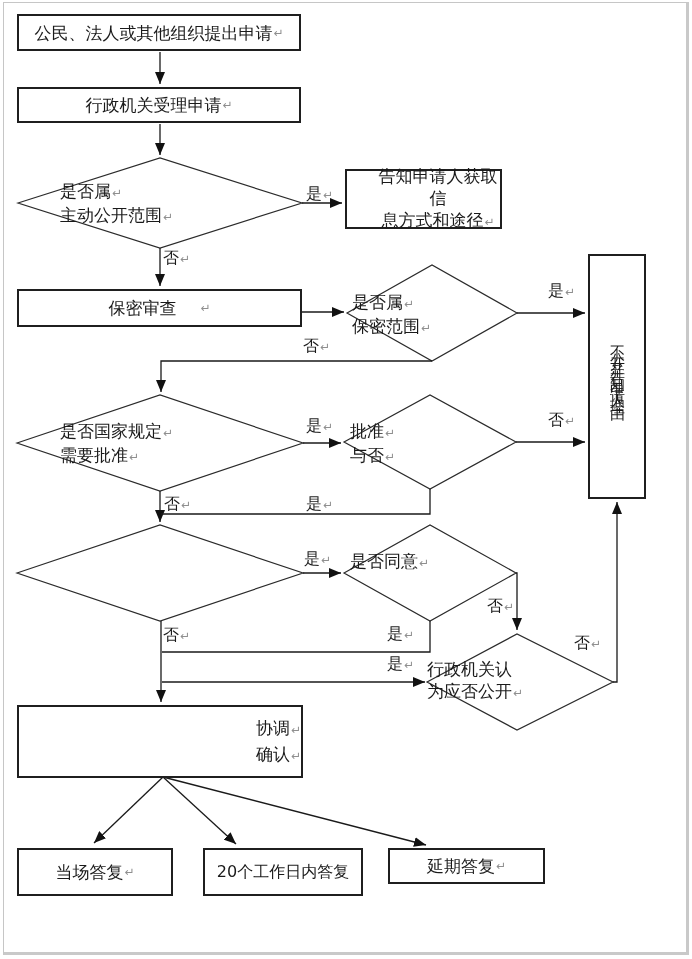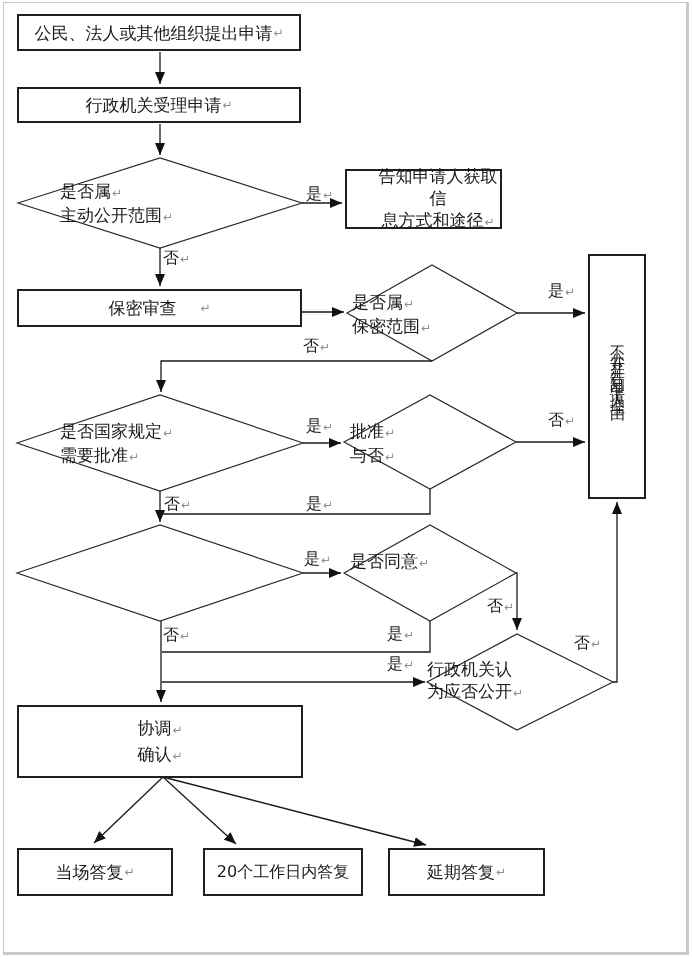--- a/index.html
+++ b/index.html
@@ -10,21 +10,21 @@
          pointer-events:none;z-index:0;}
   svg.wires{position:absolute;left:0;top:0;z-index:1;}
   .box{position:absolute;box-sizing:border-box;background:#fff;border:2px solid #1f1f1f;
        display:flex;align-items:center;justify-content:center;text-align:center;
        font-size:17px;line-height:22px;z-index:2;}
   .dtext{position:absolute;text-align:left;font-size:17px;line-height:22px;z-index:3;}
   .lbl{position:absolute;font-size:16px;line-height:18px;z-index:3;white-space:nowrap;}
   .pm{color:#8f8f8f;font-size:12px;margin-left:1px;}
   .vbox{flex-direction:column;}
   .vtext{writing-mode:vertical-rl;text-orientation:upright;letter-spacing:6px;font-size:15px;line-height:1;}
-  .topalign{align-items:center;line-height:24px;}
+  .topalign{align-items:flex-end;line-height:24px;}
 </style>
 </head>
 <body>
 
 <div class="stage">
   <div class="frame"></div>
 
   <svg class="wires" width="692" height="959" viewBox="0 0 692 959">
     <defs>
       <marker id="ah" markerUnits="userSpaceOnUse" markerWidth="14" markerHeight="10" refX="12" refY="5" orient="auto">
@@ -97,21 +97,21 @@
 
   <div class="box" style="left:17px;top:848px;width:156px;height:48px;">
     <span>当场答复</span>
       <span class="pm">↵</span>
   </div>
 
   <div class="box" style="left:203px;top:848px;width:160px;height:48px;font-size:16px;">
     <span>20个工作日内答复</span>
   </div>
 
-  <div class="box" style="left:388px;top:848px;width:157px;height:48px;text-align:center;">
+  <div class="box" style="left:388px;top:848px;width:157px;height:36px;text-align:center;">
     <span>延期答复</span>
       <span class="pm">↵</span>
   </div>
 
   <div class="dtext" style="left:60px;top:180px;width:200px;">
     <div><span>是否属</span><span class="pm">↵</span></div>
     <div><span>主动公开范围</span><span class="pm">↵</span></div>
   </div>
 
   <div class="dtext" style="left:352px;top:291px;width:160px;">

